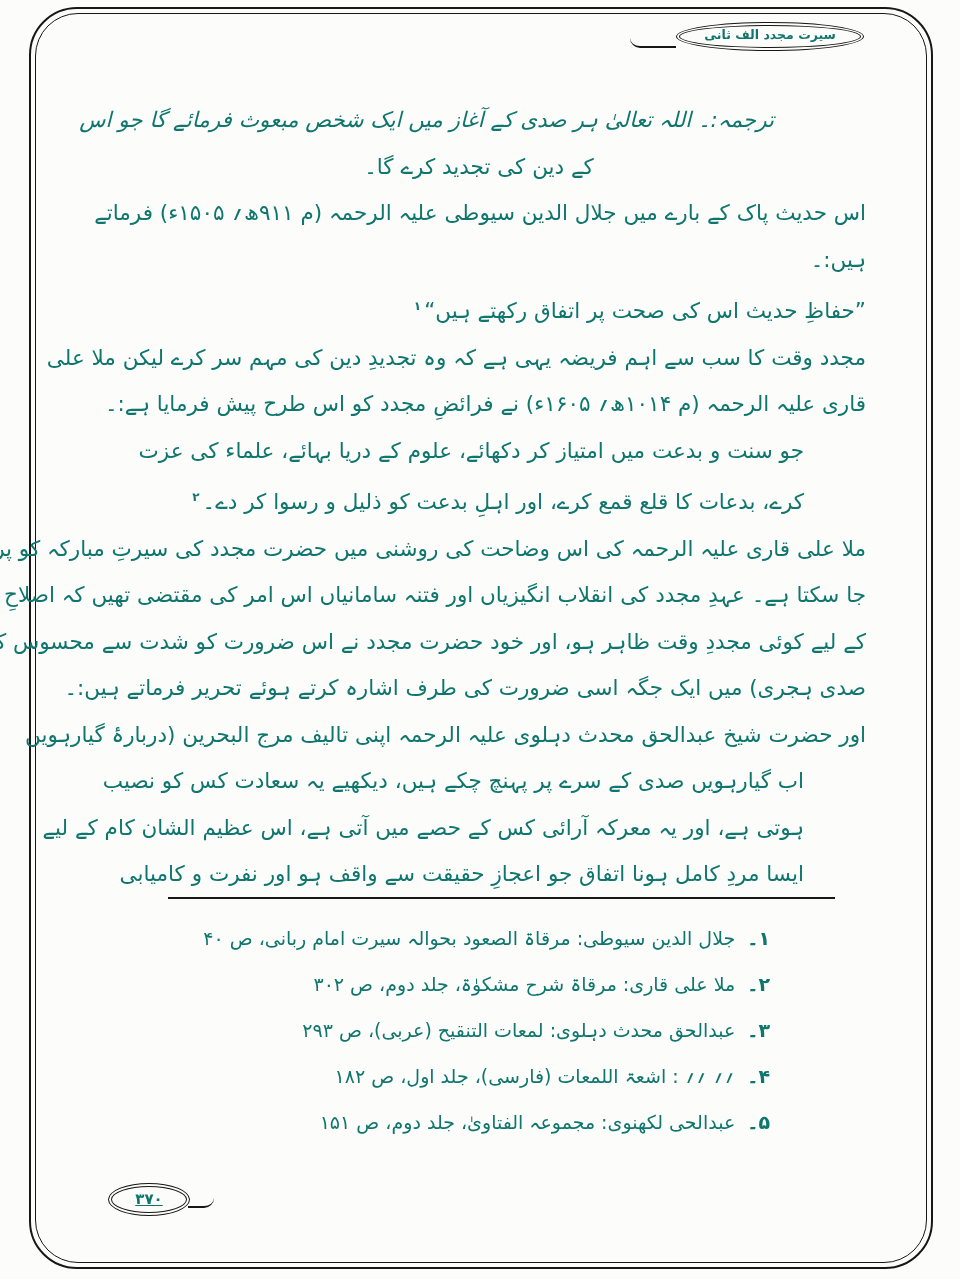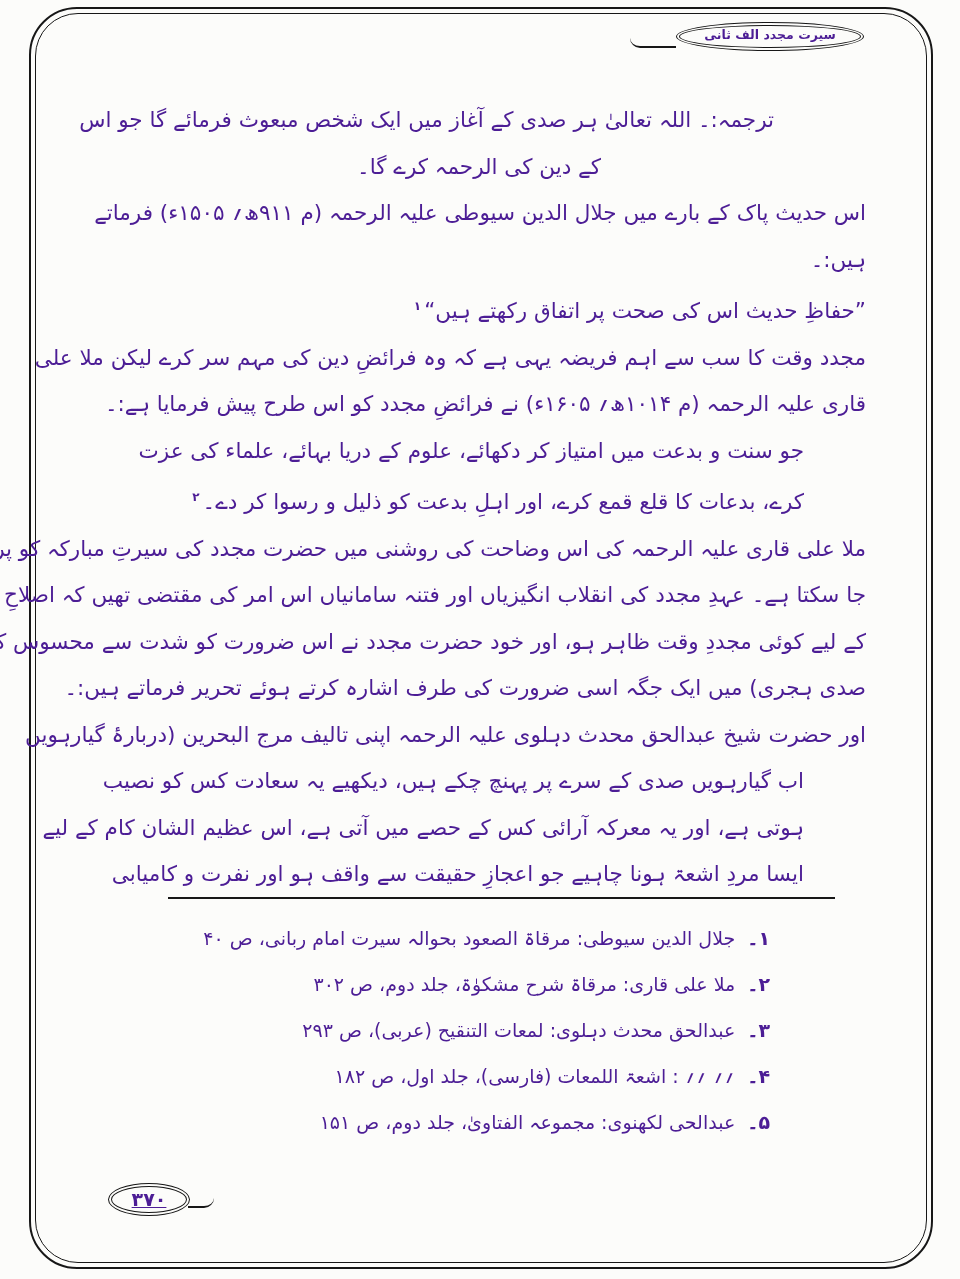--- a/index.html
+++ b/index.html
@@ -6,21 +6,21 @@
     margin: 0;
     padding: 0;
     background: #ffffff;
   }
   .page {
     position: relative;
     width: 960px;
     height: 1279px;
     background: #fcfcfa;
     font-family: "DejaVu Sans", sans-serif;
-    color: #4c1d95;
+    color: #0f766e;
     overflow: hidden;
     direction: rtl;
   }
   
   .frame-outer {
     position: absolute;
     top: 7px; left: 29px; right: 27px; bottom: 10px;
     border: 2.5px solid #171717;
     border-radius: 48px;
   }
@@ -74,21 +74,21 @@
     top: 97px;
     right: 94px;
     left: 92px;
     direction: rtl;
     text-align: right;
     font-size: 21.5px;
     line-height: 46.5px;
     font-weight: 500;
   }
   .line { white-space: nowrap; }
-  .l-indent { padding-right: 92px; }
+  .l-indent { padding-right: 92px; font-style: italic; }
   .l-center { text-align: center; }
   .l-quote { padding-right: 62px; }
   .l-quote-center { text-align: right; }
   .fn-ref {
     font-size: 12px;
     font-weight: bold;
     vertical-align: super;
     margin-right: 3px;
   }
   
@@ -131,21 +131,21 @@
     align-items: center;
     justify-content: center;
   }
   .page-number-cartouche .inner-ellipse {
     position: absolute;
     top: 2px; left: 2px; right: 2px; bottom: 2px;
     border: 1px solid #171717;
     border-radius: 50%;
   }
   .page-number-cartouche .number-text {
-    font-size: 19px;
+    font-size: 15px;
     font-weight: bold;
     line-height: 1;
     text-decoration: underline;
   }
   .page-number-tail {
     position: absolute;
     top: 1198px;
     left: 188px;
     width: 26px;
     height: 8px;
@@ -164,36 +164,36 @@
   </div>
 
   <div class="cartouche-tail"></div>
   <div class="header-cartouche">
     <div class="inner-ellipse"></div>
     <span class="title-text">سیرت مجدد الف ثانی</span>
   </div>
 
   <div class="body-text">
     <div class="line l-indent"><span>ترجمہ:۔ اللہ تعالیٰ ہر صدی کے آغاز میں ایک شخص مبعوث فرمائے گا جو اس</span></div>
-    <div class="line l-center"><span>کے دین کی الرحمہ کرے گا۔</span></div>
+    <div class="line l-center"><span>کے دین کی تجدید کرے گا۔</span></div>
     <div class="line"><span>اس حدیث پاک کے بارے میں جلال الدین سیوطی علیہ الرحمہ (م ۹۱۱ھ؍ ۱۵۰۵ء) فرماتے</span></div>
     <div class="line"><span>ہیں:۔</span></div>
     <div class="line l-quote-center"><span>”حفاظِ حدیث اس کی صحت پر اتفاق رکھتے ہیں“</span><sup class="fn-ref">۱</sup></div>
-    <div class="line"><span>مجدد وقت کا سب سے اہم فریضہ یہی ہے کہ وہ فرائضِ دین کی مہم سر کرے لیکن ملا علی</span></div>
+    <div class="line"><span>مجدد وقت کا سب سے اہم فریضہ یہی ہے کہ وہ تجدیدِ دین کی مہم سر کرے لیکن ملا علی</span></div>
     <div class="line"><span>قاری علیہ الرحمہ (م ۱۰۱۴ھ؍ ۱۶۰۵ء) نے فرائضِ مجدد کو اس طرح پیش فرمایا ہے:۔</span></div>
     <div class="line l-quote"><span>جو سنت و بدعت میں امتیاز کر دکھائے، علوم کے دریا بہائے، علماء کی عزت</span></div>
     <div class="line l-quote"><span>کرے، بدعات کا قلع قمع کرے، اور اہلِ بدعت کو ذلیل و رسوا کر دے۔</span><sup class="fn-ref">۲</sup></div>
     <div class="line"><span>ملا علی قاری علیہ الرحمہ کی اس وضاحت کی روشنی میں حضرت مجدد کی سیرتِ مبارکہ کو پرکھا</span></div>
     <div class="line"><span>جا سکتا ہے۔ عہدِ مجدد کی انقلاب انگیزیاں اور فتنہ سامانیاں اس امر کی مقتضی تھیں کہ اصلاحِ حال</span></div>
     <div class="line"><span>کے لیے کوئی مجددِ وقت ظاہر ہو، اور خود حضرت مجدد نے اس ضرورت کو شدت سے محسوس کیا۔</span></div>
     <div class="line"><span>صدی ہجری) میں ایک جگہ اسی ضرورت کی طرف اشارہ کرتے ہوئے تحریر فرماتے ہیں:۔</span></div>
     <div class="line"><span>اور حضرت شیخ عبدالحق محدث دہلوی علیہ الرحمہ اپنی تالیف مرج البحرین (دربارۂ گیارہویں</span></div>
     <div class="line l-quote"><span>اب گیارہویں صدی کے سرے پر پہنچ چکے ہیں، دیکھیے یہ سعادت کس کو نصیب</span></div>
     <div class="line l-quote"><span>ہوتی ہے، اور یہ معرکہ آرائی کس کے حصے میں آتی ہے، اس عظیم الشان کام کے لیے</span></div>
-    <div class="line l-quote"><span>ایسا مردِ اشعۃ ہونا چاہیے جو اعجازِ حقیقت سے واقف ہو اور نفرت و کامیابی</span></div>
+    <div class="line l-quote"><span>ایسا مردِ کامل ہونا اتفاق جو اعجازِ حقیقت سے واقف ہو اور نفرت و کامیابی</span></div>
   </div>
 
   <div class="fn-separator"></div>
 
   <div class="footnotes">
     <div class="fn-line"><span class="fn-marker">۱۔</span><span>جلال الدین سیوطی: مرقاۃ الصعود بحوالہ سیرت امام ربانی، ص ۴۰</span></div>
     <div class="fn-line"><span class="fn-marker">۲۔</span><span>ملا علی قاری: مرقاۃ شرح مشکوٰۃ، جلد دوم، ص ۳۰۲</span></div>
     <div class="fn-line"><span class="fn-marker">۳۔</span><span>عبدالحق محدث دہلوی: لمعات التنقیح (عربی)، ص ۲۹۳</span></div>
     <div class="fn-line"><span class="fn-marker">۴۔</span><span>؍؍   ؍؍ : اشعۃ اللمعات (فارسی)، جلد اول، ص ۱۸۲</span></div>
     <div class="fn-line"><span class="fn-marker">۵۔</span><span>عبدالحی لکھنوی: مجموعہ الفتاویٰ، جلد دوم، ص ۱۵۱</span></div>

